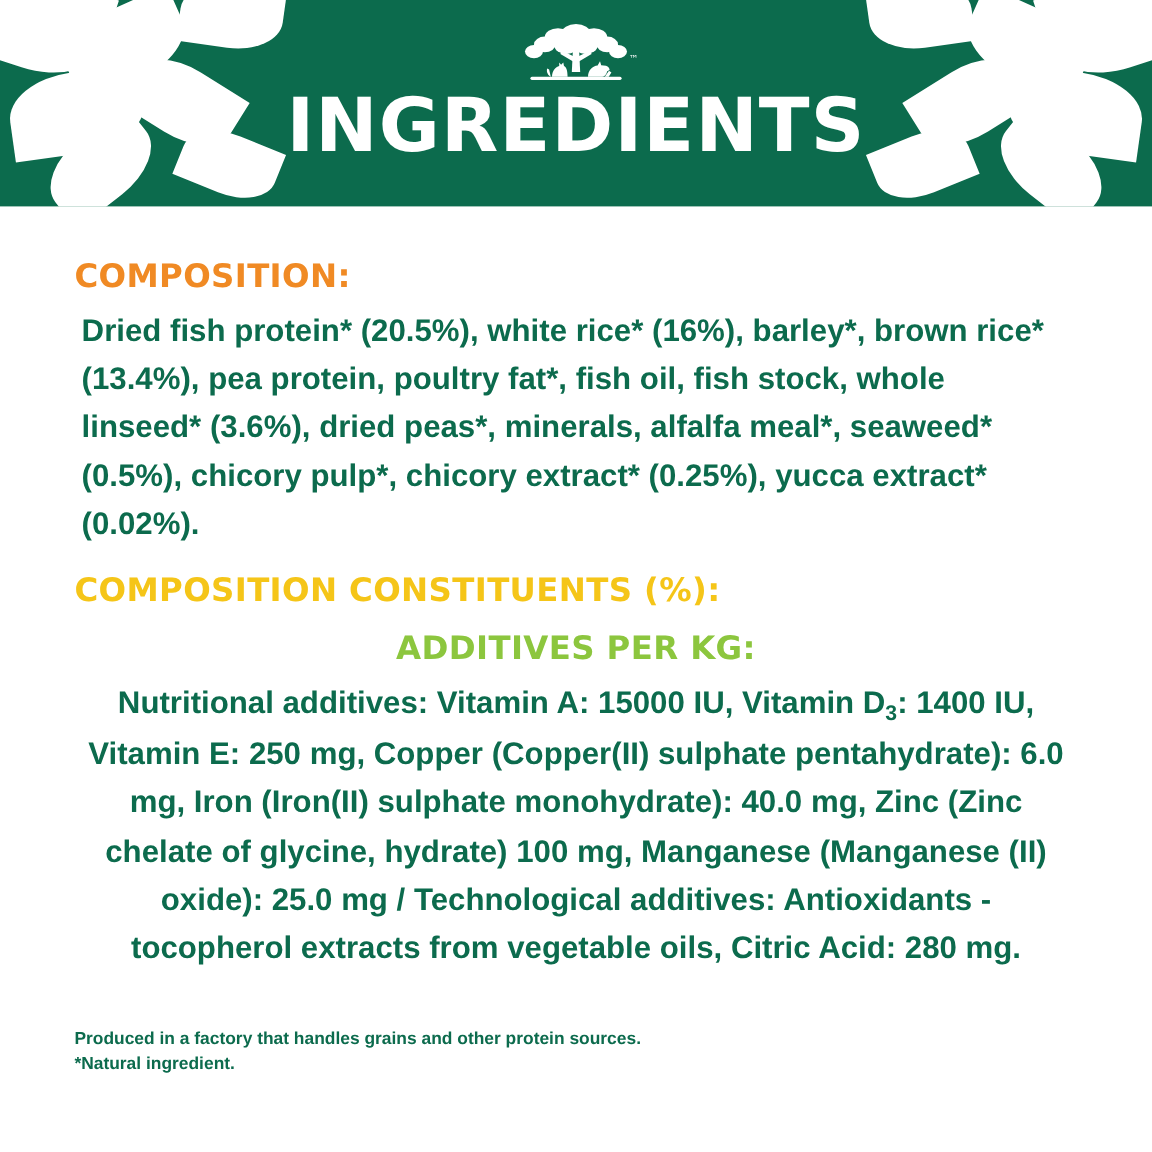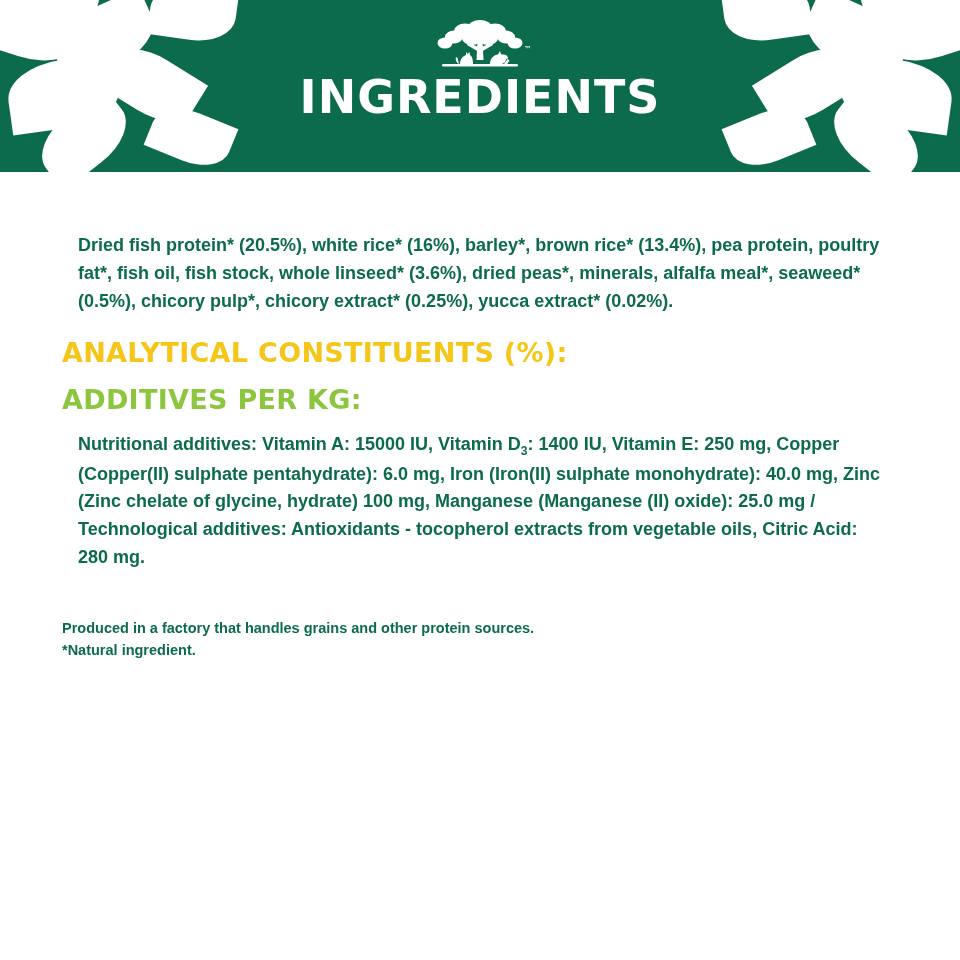--- a/index.html
+++ b/index.html
@@ -61,21 +61,21 @@
 
   .title {
     position: absolute;
     left: 0;
     right: 0;
     top: 74px;
     text-align: center;
     color: #ffffff;
     font-family: "DejaVu Sans", sans-serif;
     font-weight: bold;
-    font-size: 46px;
+    font-size: 62px;
     letter-spacing: 1px;
     line-height: 1;
   }
 
   
   .content {
     padding: 44px 62px 0 62px;
     box-sizing: border-box;
   }
 
@@ -90,28 +90,28 @@
     line-height: 1.1;
   }
   .heading-composition { color: #f08a24; }
   .heading-analytical  { color: #f5c518; }
   .heading-additives   { color: #8cc63e; }
 
   .section-body {
     color: #0c6b4d;
     font-family: "Liberation Sans", sans-serif;
     font-weight: bold;
-    font-size: 18px;
+    font-size: 26px;
     line-height: 1.55;
-    margin: 16px;
+    margin: 6px;
   }
 
   .sec-composition { margin-bottom: 22px; }
   .sec-analytical  { margin-bottom: 18px; }
-  .sec-additives   { margin-bottom: 0; }
+  .sec-additives   { margin-bottom: 0; text-align: center; }
 
   .footnotes {
     margin-top: 46px;
     color: #0c6b4d;
     font-family: "Liberation Sans", sans-serif;
     font-weight: bold;
     font-size: 14.5px;
     line-height: 1.5;
   }
   .footnotes div { margin: 0; }
@@ -173,25 +173,26 @@
         </g>
       </svg>
     </div>
 
     <div class="title">INGREDIENTS</div>
   </div>
 
   <div class="content">
 
     <div class="section sec-composition">
+      <h2 class="section-heading heading-composition">COMPOSITION:</h2>
       <p class="section-body">Dried fish protein* (20.5%), white rice* (16%), barley*, brown rice* (13.4%), pea protein, poultry fat*, fish oil, fish stock, whole linseed* (3.6%), dried peas*, minerals, alfalfa meal*, seaweed* (0.5%), chicory pulp*, chicory extract* (0.25%), yucca extract* (0.02%).</p>
     </div>
 
     <div class="section sec-analytical">
-      <h2 class="section-heading heading-analytical">ANALYTICAL CONSTITUENTS (%):</h2>
+      <h2 class="section-heading heading-analytical">COMPOSITION CONSTITUENTS (%):</h2>
     </div>
 
     <div class="section sec-additives">
       <h2 class="section-heading heading-additives">ADDITIVES PER KG:</h2>
       <p class="section-body"><span>Nutritional additives: Vitamin A: 15000 IU, Vitamin D</span><sub>3</sub><span>: 1400 IU, Vitamin E: 250 mg, Copper (Copper(II) sulphate pentahydrate): 6.0 mg, Iron (Iron(II) sulphate monohydrate): 40.0 mg, Zinc (Zinc chelate of glycine, hydrate) 100 mg, Manganese (Manganese (II) oxide): 25.0 mg / Technological additives: Antioxidants - tocopherol extracts from vegetable oils, Citric Acid: 280 mg.</span></p>
     </div>
 
     <div class="footnotes">
       <div>Produced in a factory that handles grains and other protein sources.</div>
       <div>*Natural ingredient.</div>

